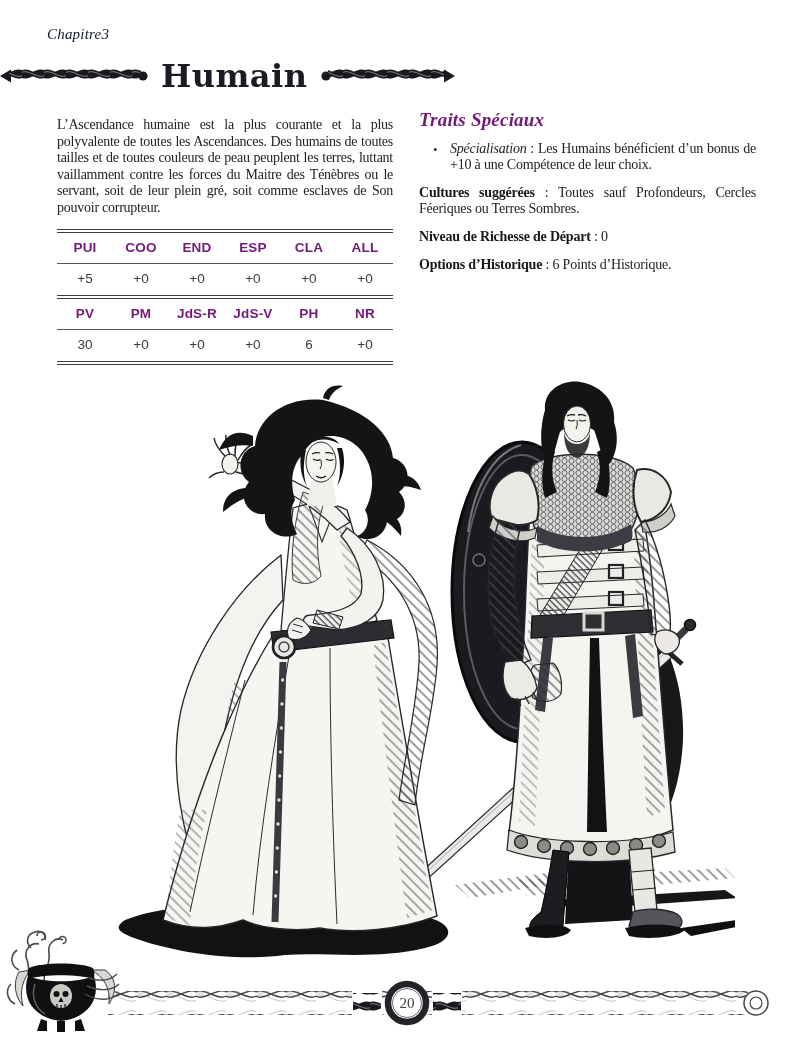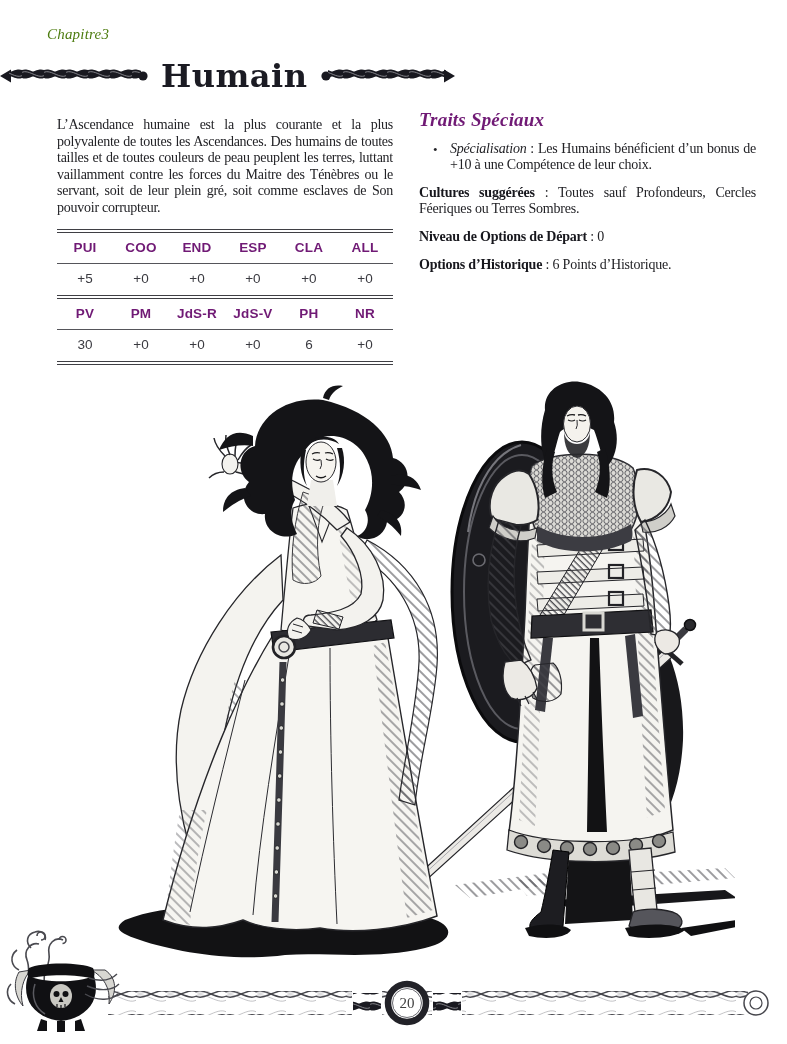--- a/index.html
+++ b/index.html
@@ -4,21 +4,21 @@
 <style>
   html,body{margin:0;padding:0;background:#e8e8e8;}
   .page{
     position:relative;width:787px;height:1044px;margin:0 auto;
     background:#ffffff;overflow:hidden;
     font-family:"Liberation Serif",serif;color:#1c1c1e;
   }
   
   .chapter{
     position:absolute;left:47px;top:26px;
-    font-style:italic;font-size:15px;color:#4d7c0f;letter-spacing:.2px;
+    font-style:italic;font-size:15px;color:#0f172a;letter-spacing:.2px;
   }
   .title-row{
     position:absolute;left:0;top:60px;width:100%;
     display:flex;justify-content:flex-start;align-items:center;gap:11px;
   }
   .title{
     font-family:"DejaVu Serif",serif;font-weight:700;font-size:32px;
     color:#1b1b23;letter-spacing:.5px;line-height:1;margin:0 2px;
   }
   
@@ -153,21 +153,21 @@
 
   <div class="col col-right">
     <div class="traits-heading">Traits Spéciaux</div>
     <div class="bullet-item">
       <span class="bullet-dot">•</span><span class="lead-italic">Spécialisation</span><span> : Les Humains bénéficient d’un bonus de +10 à une Compétence de leur choix.</span>
     </div>
     <div class="trait-entry">
       <span class="trait-label">Cultures suggérées</span><span> : Toutes sauf Profondeurs, Cercles Féeriques ou Terres Sombres.</span>
     </div>
     <div class="trait-entry">
-      <span class="trait-label">Niveau de Options de Départ</span><span> : 0</span>
+      <span class="trait-label">Niveau de Richesse de Départ</span><span> : 0</span>
     </div>
     <div class="trait-entry">
       <span class="trait-label">Options d’Historique</span><span> : 6 Points d’Historique.</span>
     </div>
   </div>
 
   <svg class="illus" viewBox="0 0 650 592">
 
     <path d="M40,540 C90,520 150,528 185,538 C230,524 300,526 345,538 C372,546 368,562 340,568 C290,580 240,572 200,575 C150,582 90,572 55,560 C33,553 28,548 40,540 Z" fill="#121214"></path>
     <path d="M430,500 L640,488 L650,498 L442,516 Z" fill="url(#hatch)"></path>

